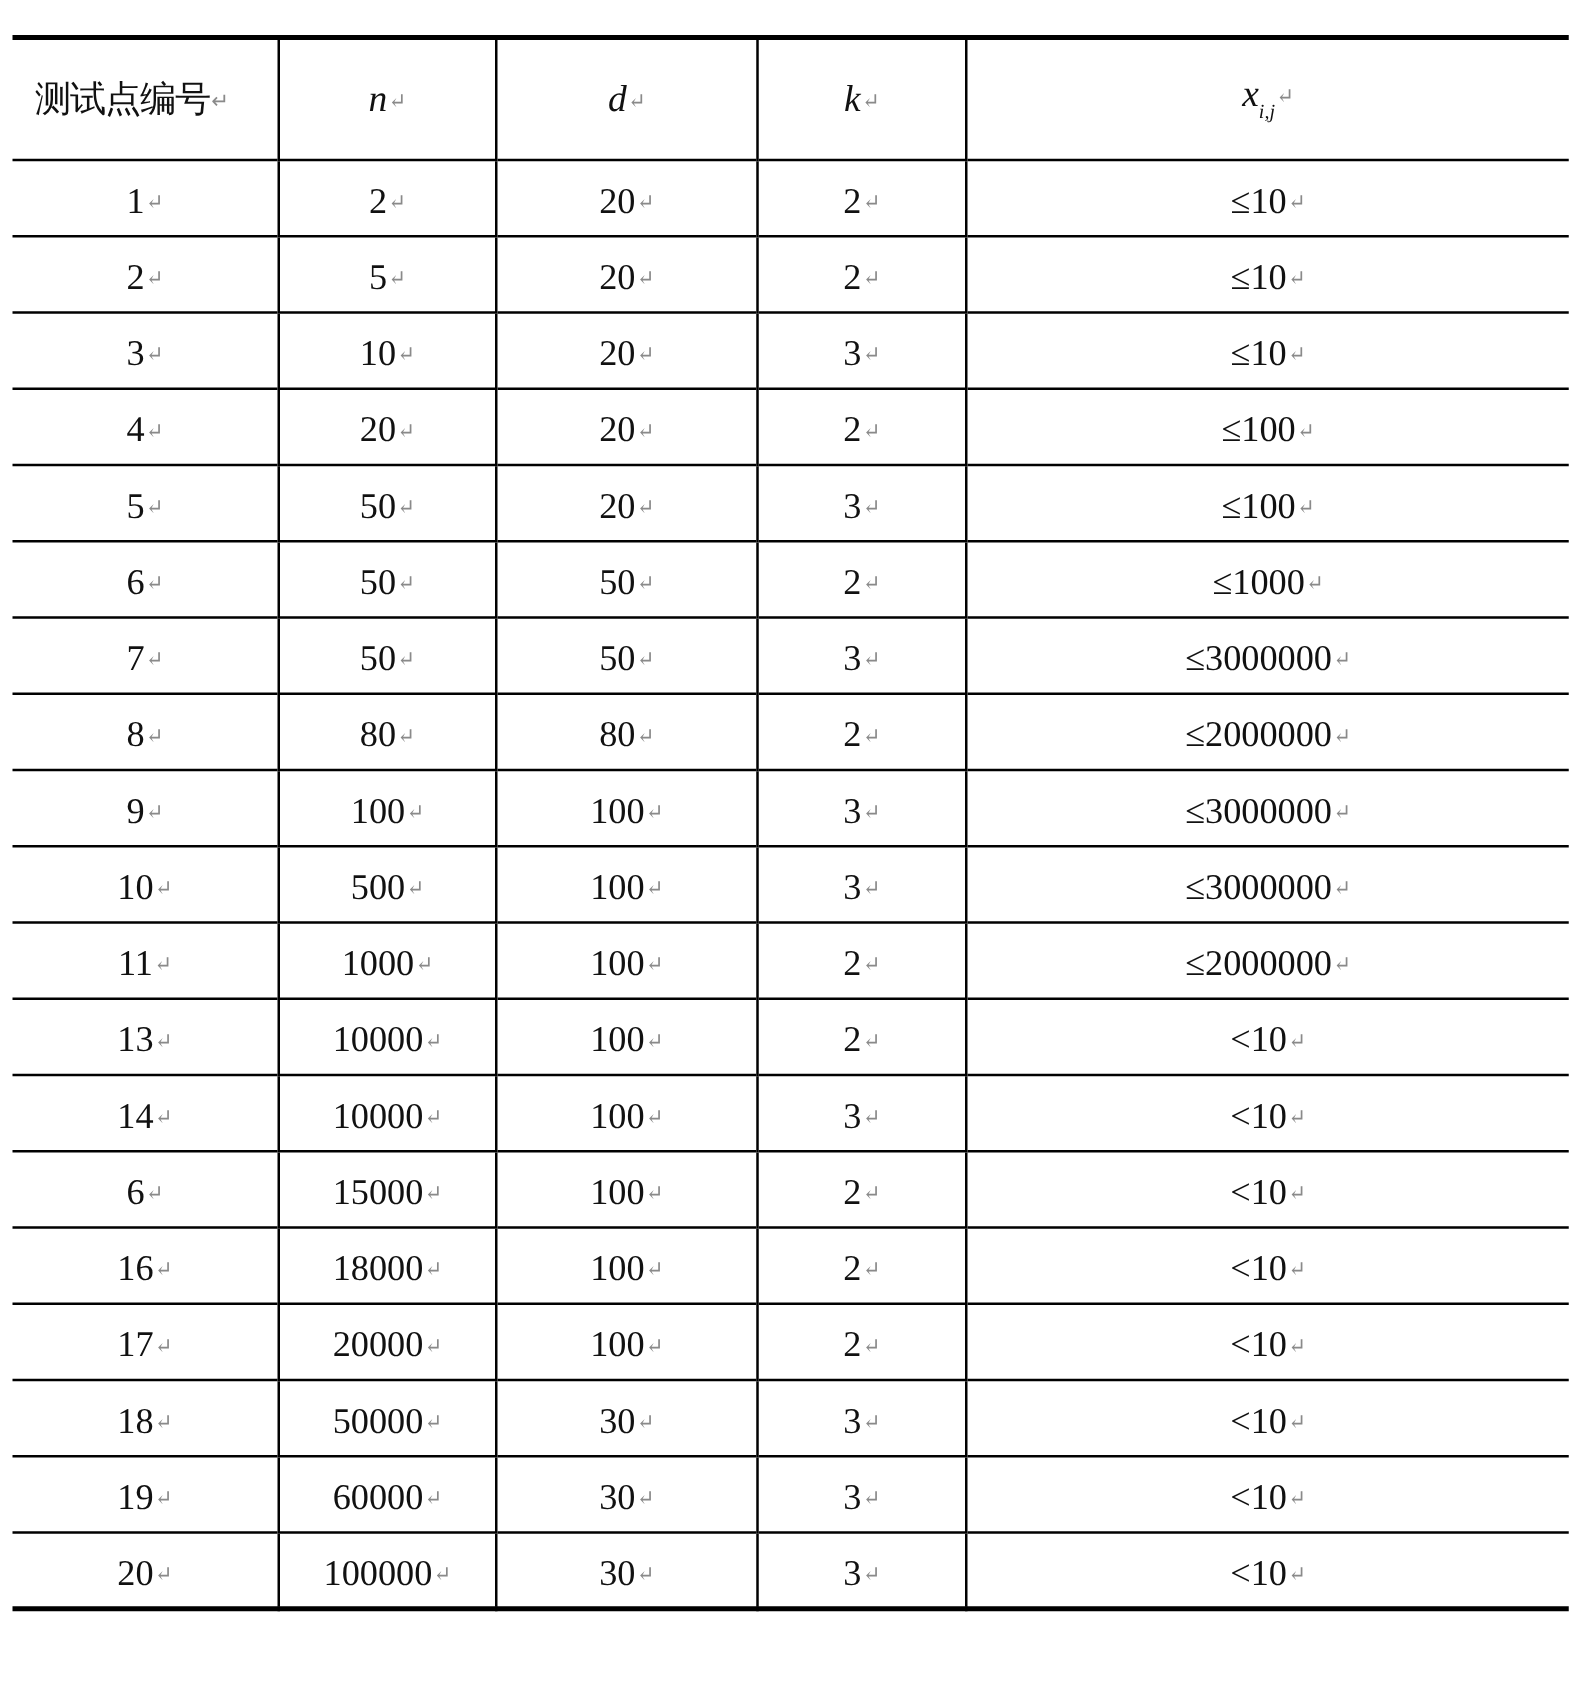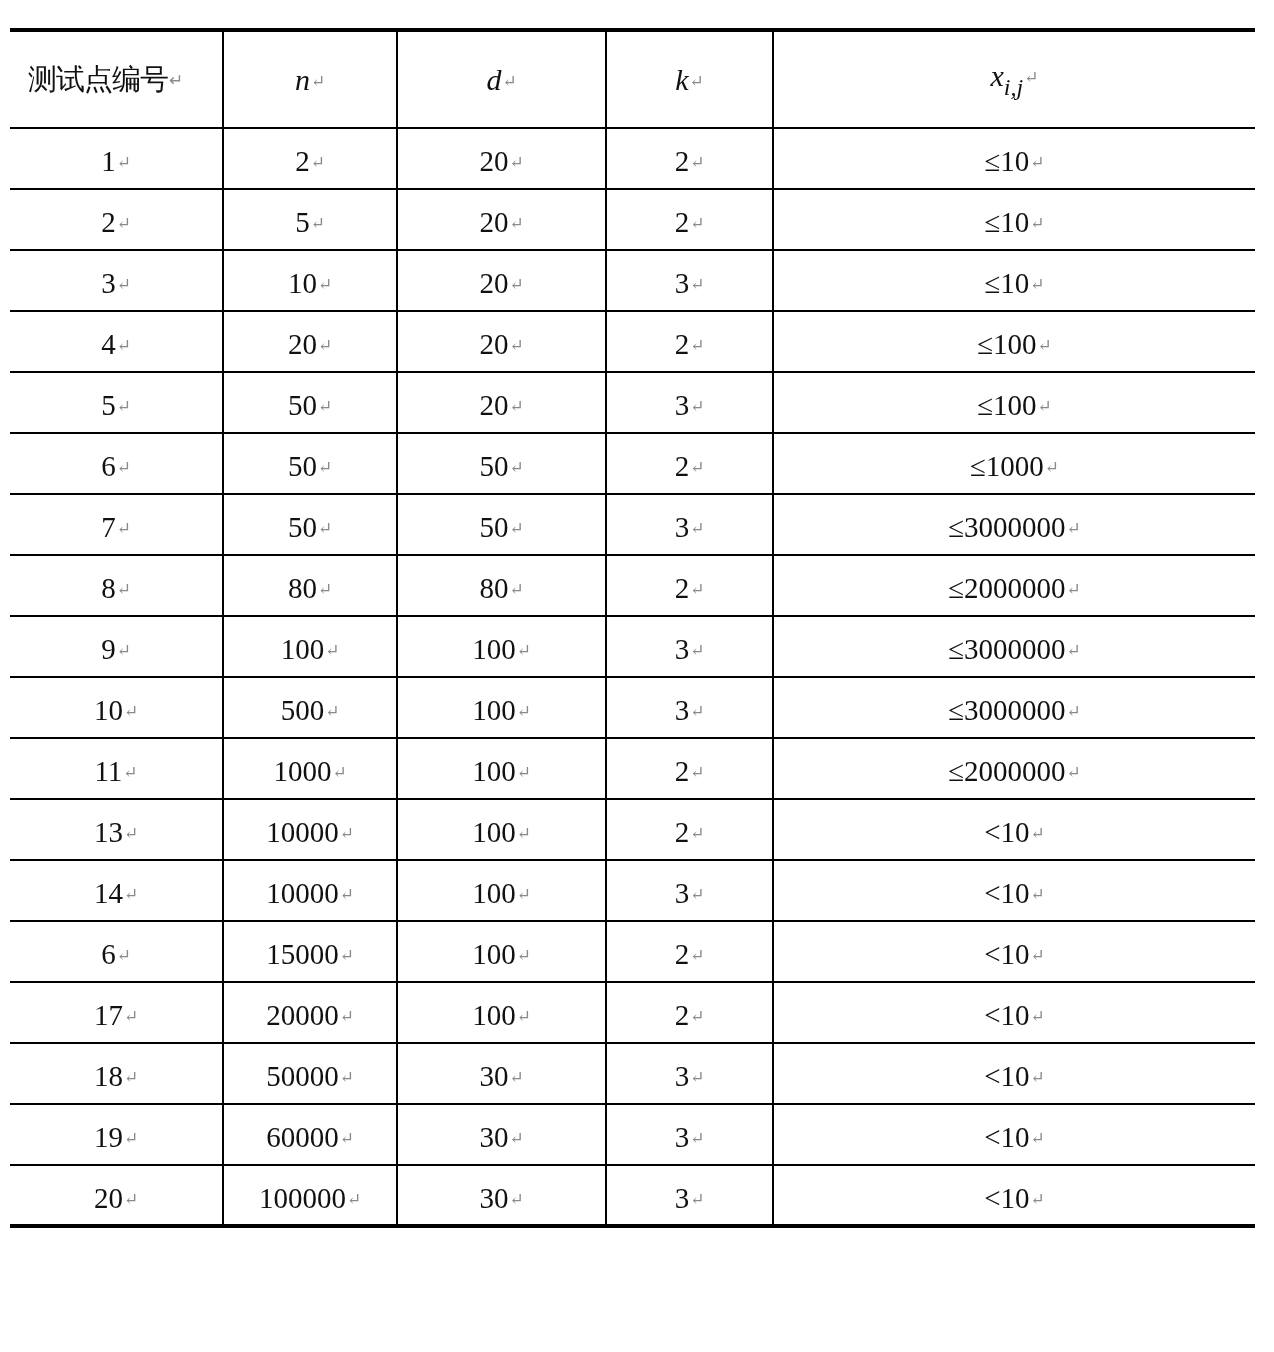--- a/index.html
+++ b/index.html
@@ -63,21 +63,21 @@
       text-align: left;
       padding-left: 18px;
       white-space: nowrap;
       letter-spacing: -1px;
     }
     th.hdr-var {
       font-style: italic;
       font-size: 30px;
     }
     .sub {
-      font-size: 24px;
+      font-size: 16px;
       vertical-align: -9px;
       font-style: italic;
     }
     .pmark {
       color: #8a8a8a;
       font-size: 17px;
       font-style: normal;
       margin-left: 1px;
       vertical-align: 3px;
     }
@@ -196,20 +196,27 @@
           <td><span>&lt;10</span><span class="pmark">↵</span></td>
         </tr>
         <tr>
           <td><span>6</span><span class="pmark">↵</span></td>
           <td><span>15000</span><span class="pmark">↵</span></td>
           <td><span>100</span><span class="pmark">↵</span></td>
           <td><span>2</span><span class="pmark">↵</span></td>
           <td><span>&lt;10</span><span class="pmark">↵</span></td>
         </tr>
         <tr>
+          <td><span>16</span><span class="pmark">↵</span></td>
+          <td><span>18000</span><span class="pmark">↵</span></td>
+          <td><span>100</span><span class="pmark">↵</span></td>
+          <td><span>2</span><span class="pmark">↵</span></td>
+          <td><span>&lt;10</span><span class="pmark">↵</span></td>
+        </tr>
+        <tr>
           <td><span>17</span><span class="pmark">↵</span></td>
           <td><span>20000</span><span class="pmark">↵</span></td>
           <td><span>100</span><span class="pmark">↵</span></td>
           <td><span>2</span><span class="pmark">↵</span></td>
           <td><span>&lt;10</span><span class="pmark">↵</span></td>
         </tr>
         <tr>
           <td><span>18</span><span class="pmark">↵</span></td>
           <td><span>50000</span><span class="pmark">↵</span></td>
           <td><span>30</span><span class="pmark">↵</span></td>

